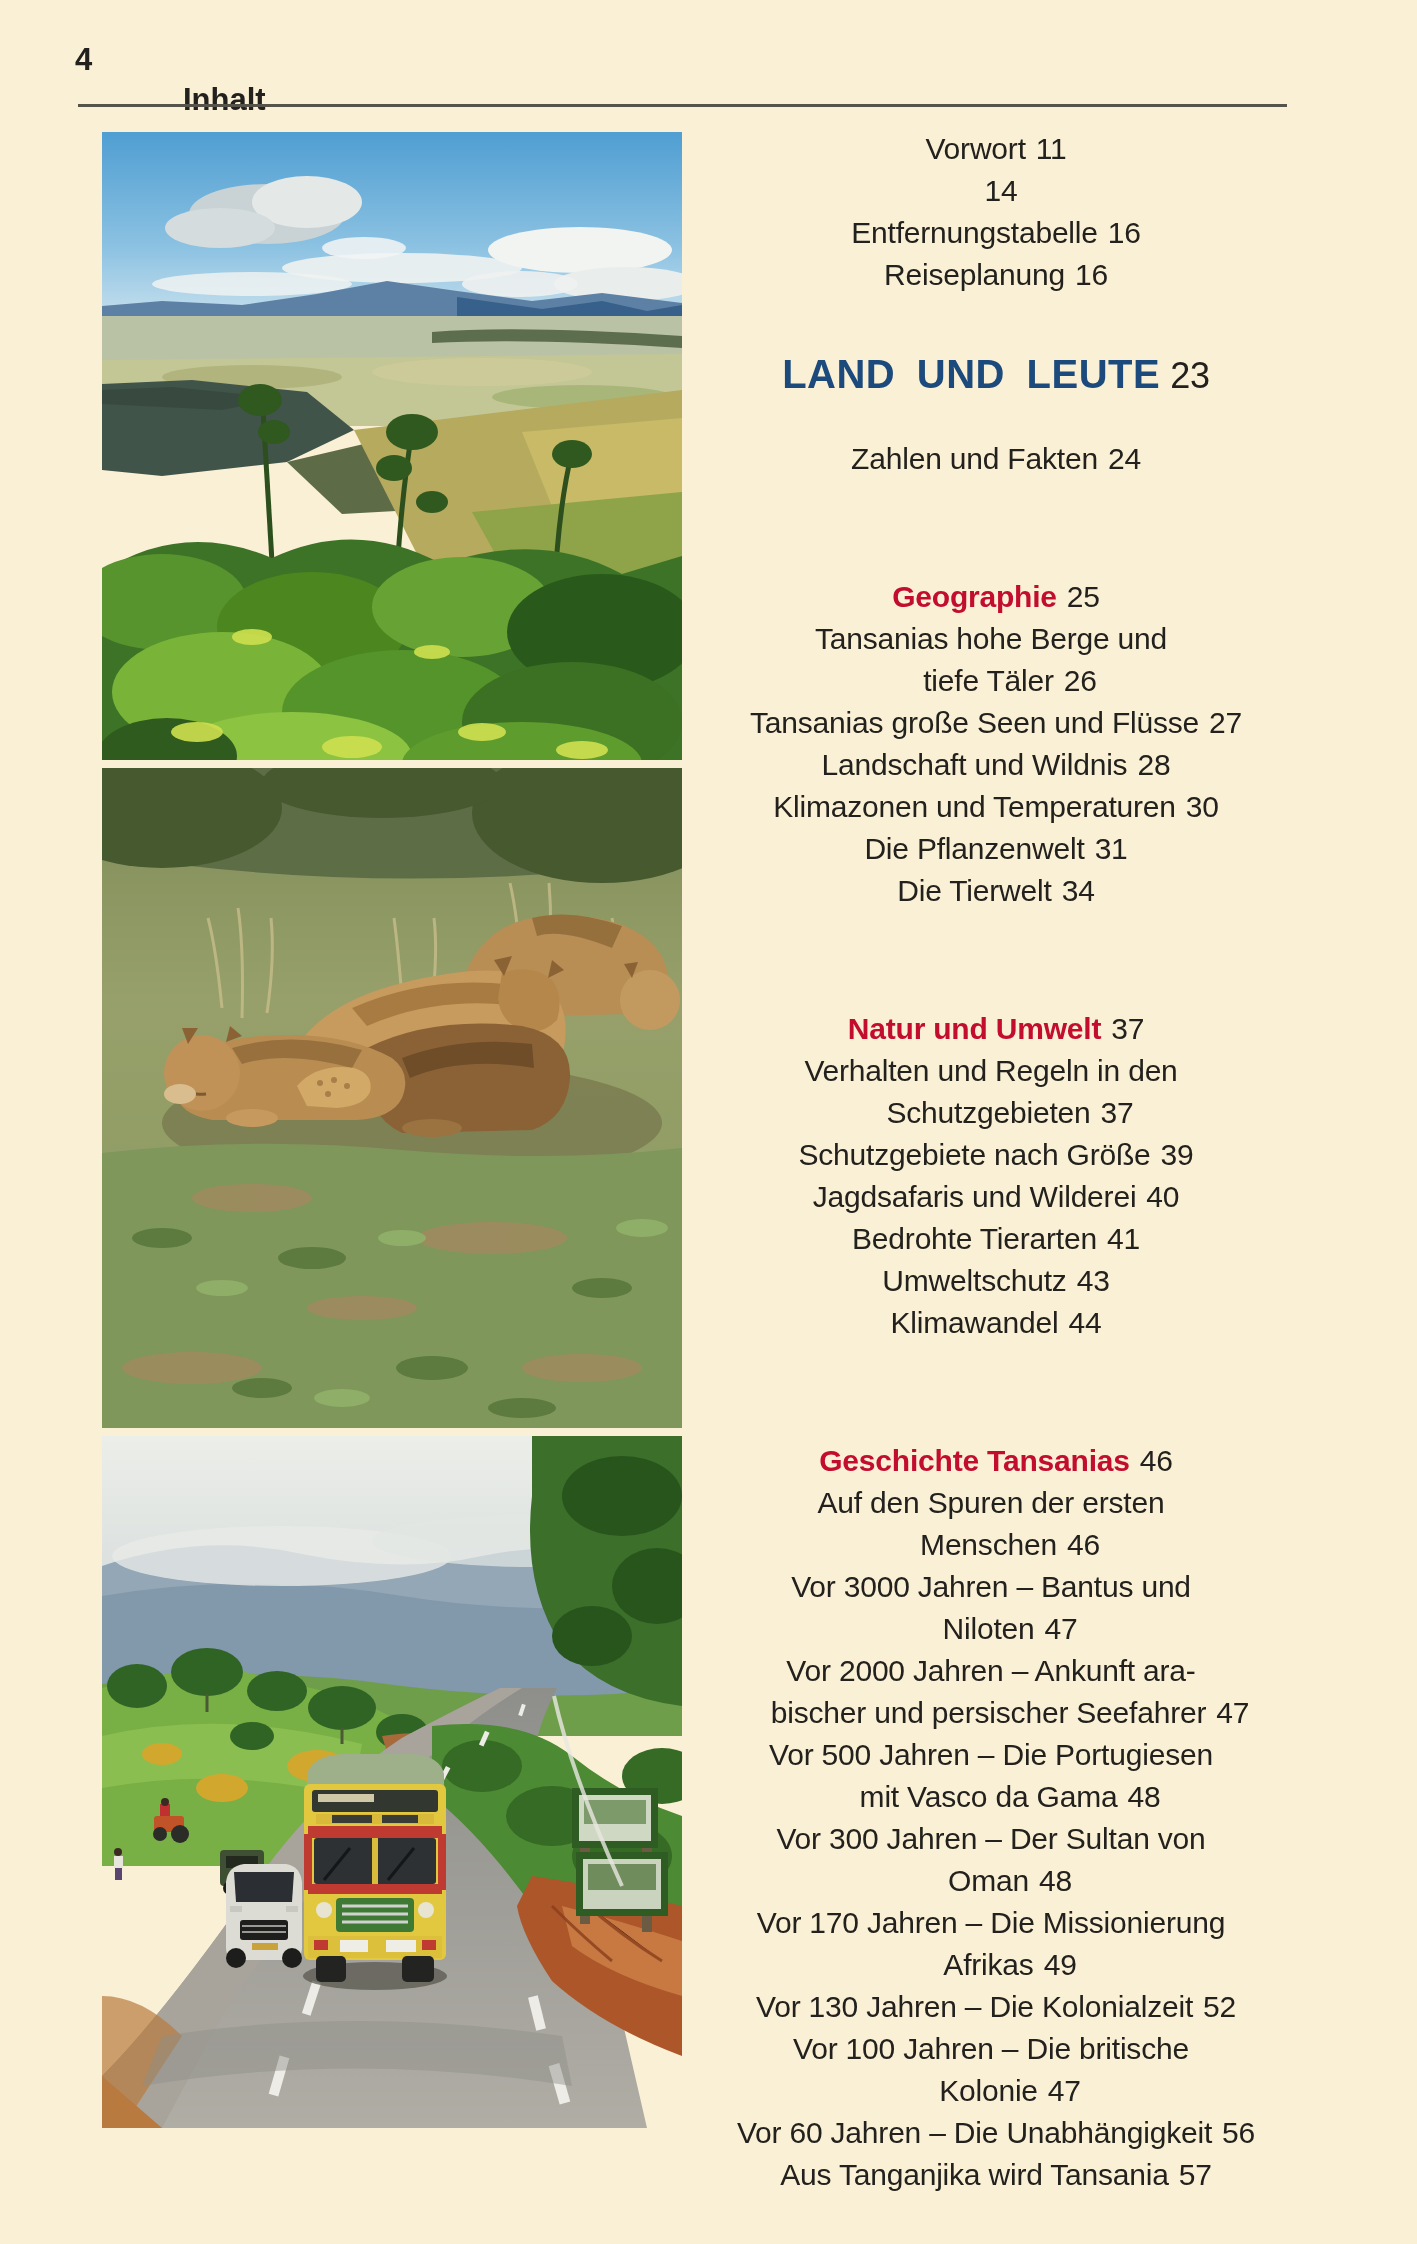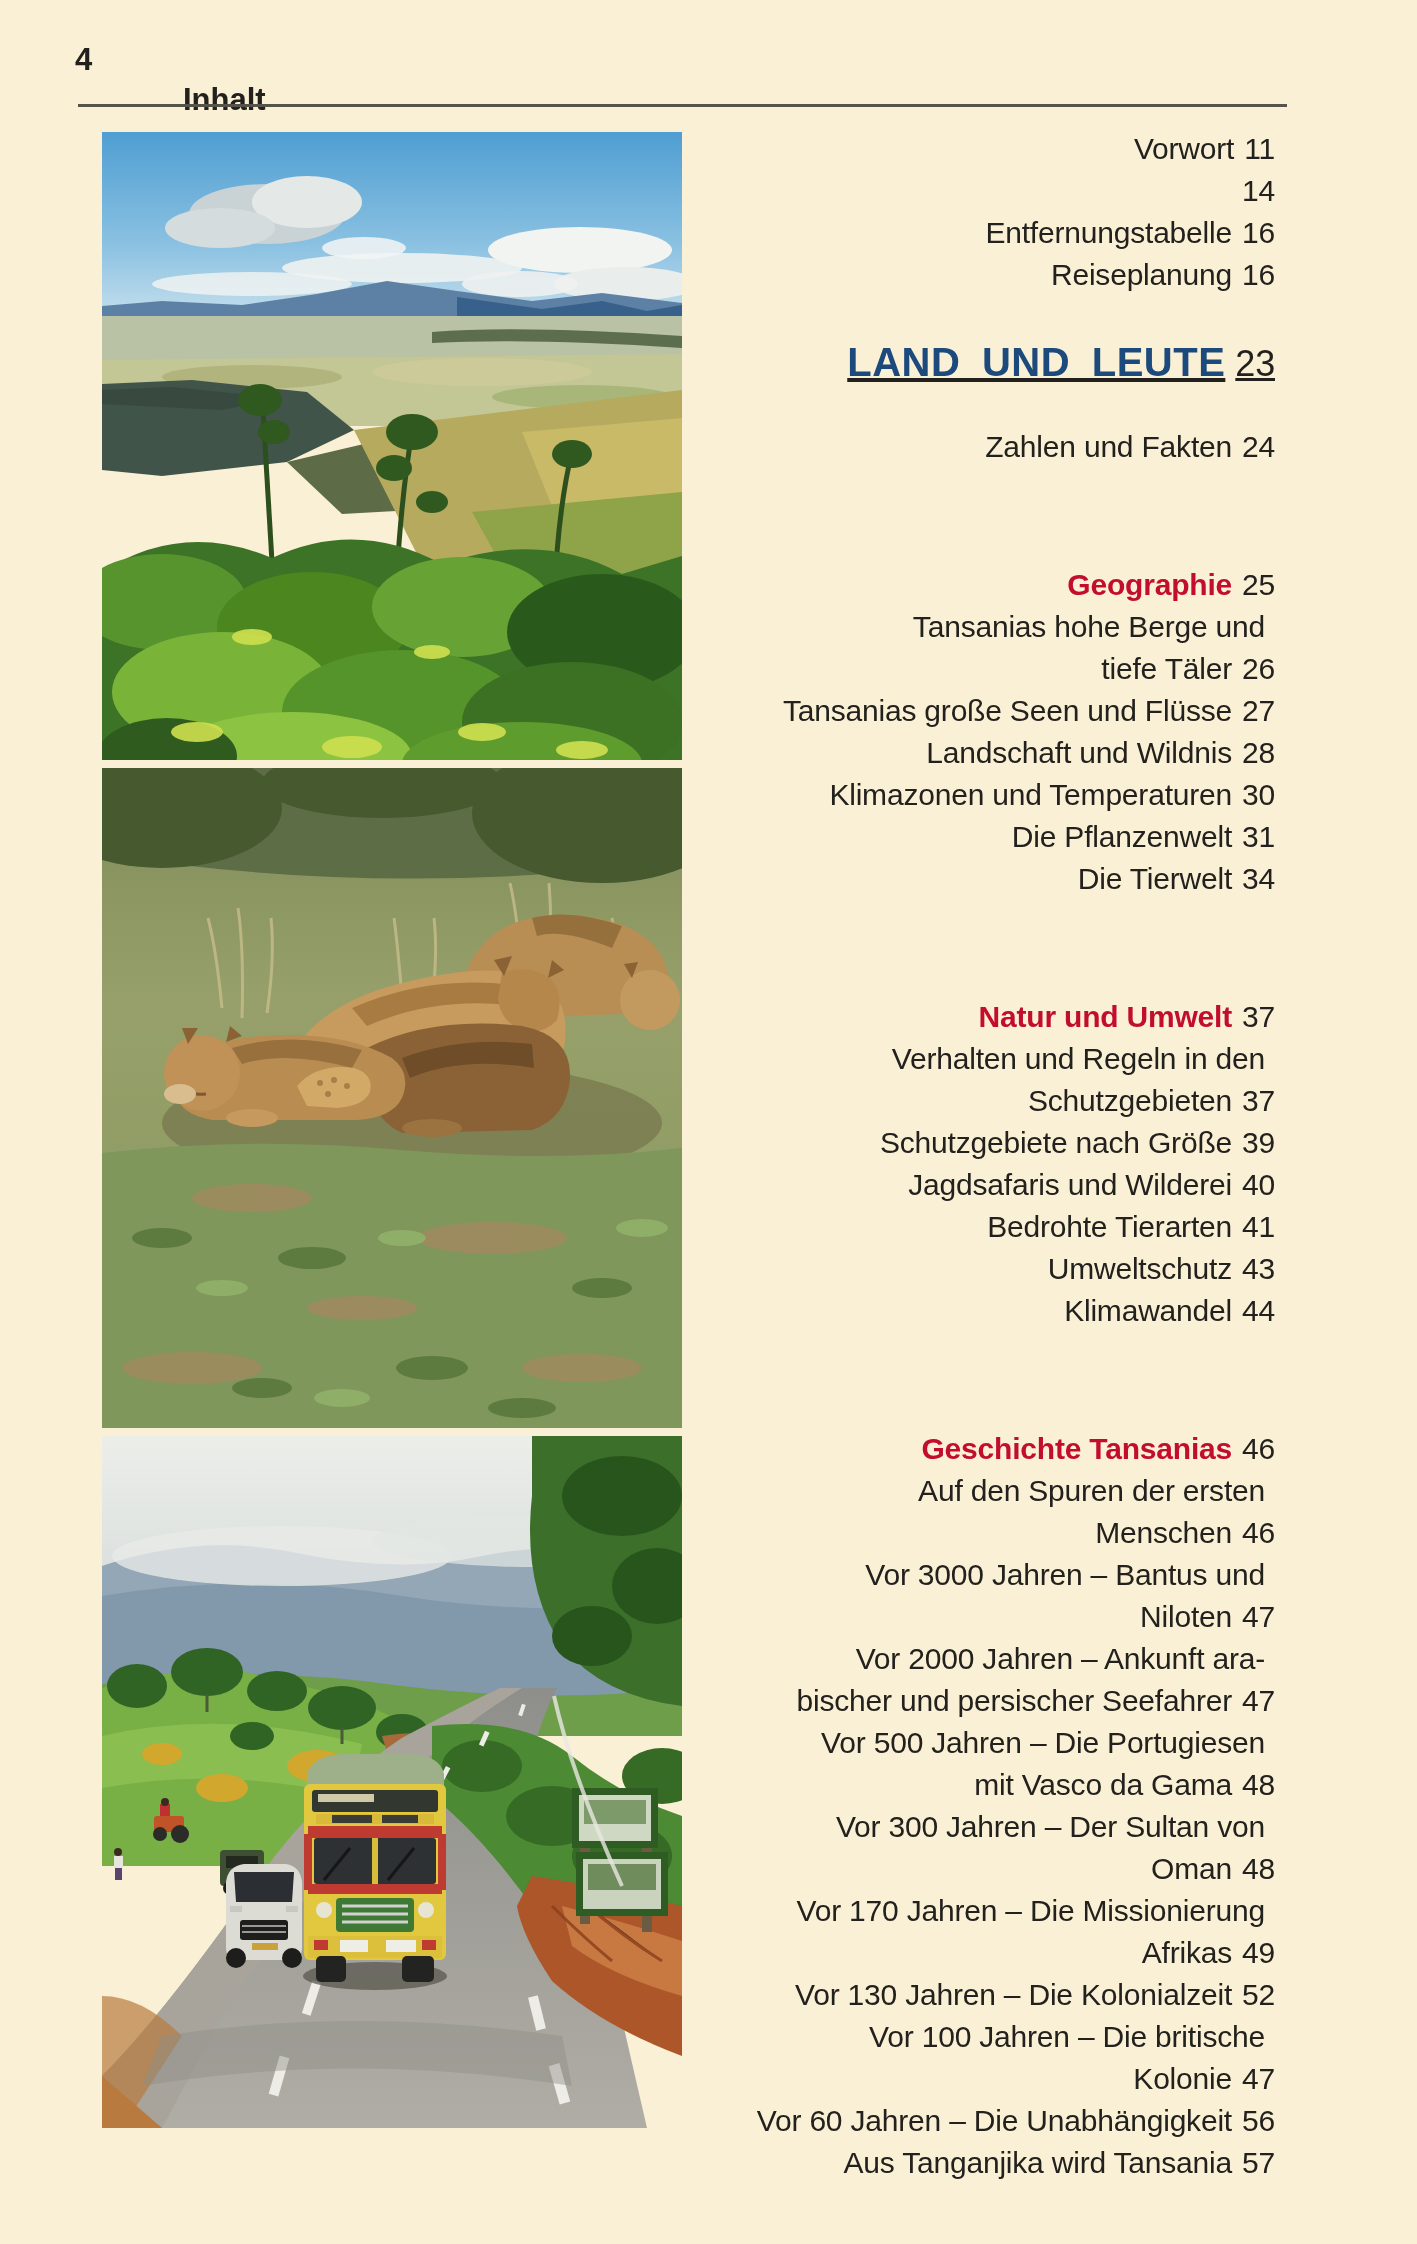--- a/index.html
+++ b/index.html
@@ -14,25 +14,25 @@
   .hdr-rule  { position:absolute; left:78px;  top:104px; width:1209px; height:3px; background:#55534a; }
   
   figure { position:absolute; left:102px; width:580px; margin:0; }
   #photo1 { top:132px;  height:628px; }
   #photo2 { top:768px;  height:660px; }
   #photo3 { top:1436px; height:692px; }
   figure svg { display:block; width:100%; height:100%; }
   
   .toc { position:absolute; left:717px; top:128px; width:558px;
          font-size:30px; line-height:42px; letter-spacing:-0.2px; }
-  .row .ln { display:flex; justify-content:flex-end; align-items:baseline; }
+  .row .ln { display:flex; justify-content:center; align-items:baseline; }
   .row .num { margin-left:10px; white-space:nowrap; }
   .row .ln.ind .lbl { padding-left:28px; }
   .row .lbl { white-space:nowrap; }
-  .row.part { margin-top:40px; margin-bottom:38px;text-decoration:underline; }
+  .row.part { margin-top:52px; margin-bottom:38px; }
   .row.part .lbl { color:#1c4a7c; font-weight:700; font-size:40px; line-height:52px;
                    word-spacing:10px; letter-spacing:0.5px; }
   .row.part .num { font-size:36px; }
   .row.section { margin-top:56px; }
   .row.section .lbl { color:#c20d2f; font-weight:700;margin-top:40px; }
 </style>
 </head>
 <body>
 
 <div class="page">

